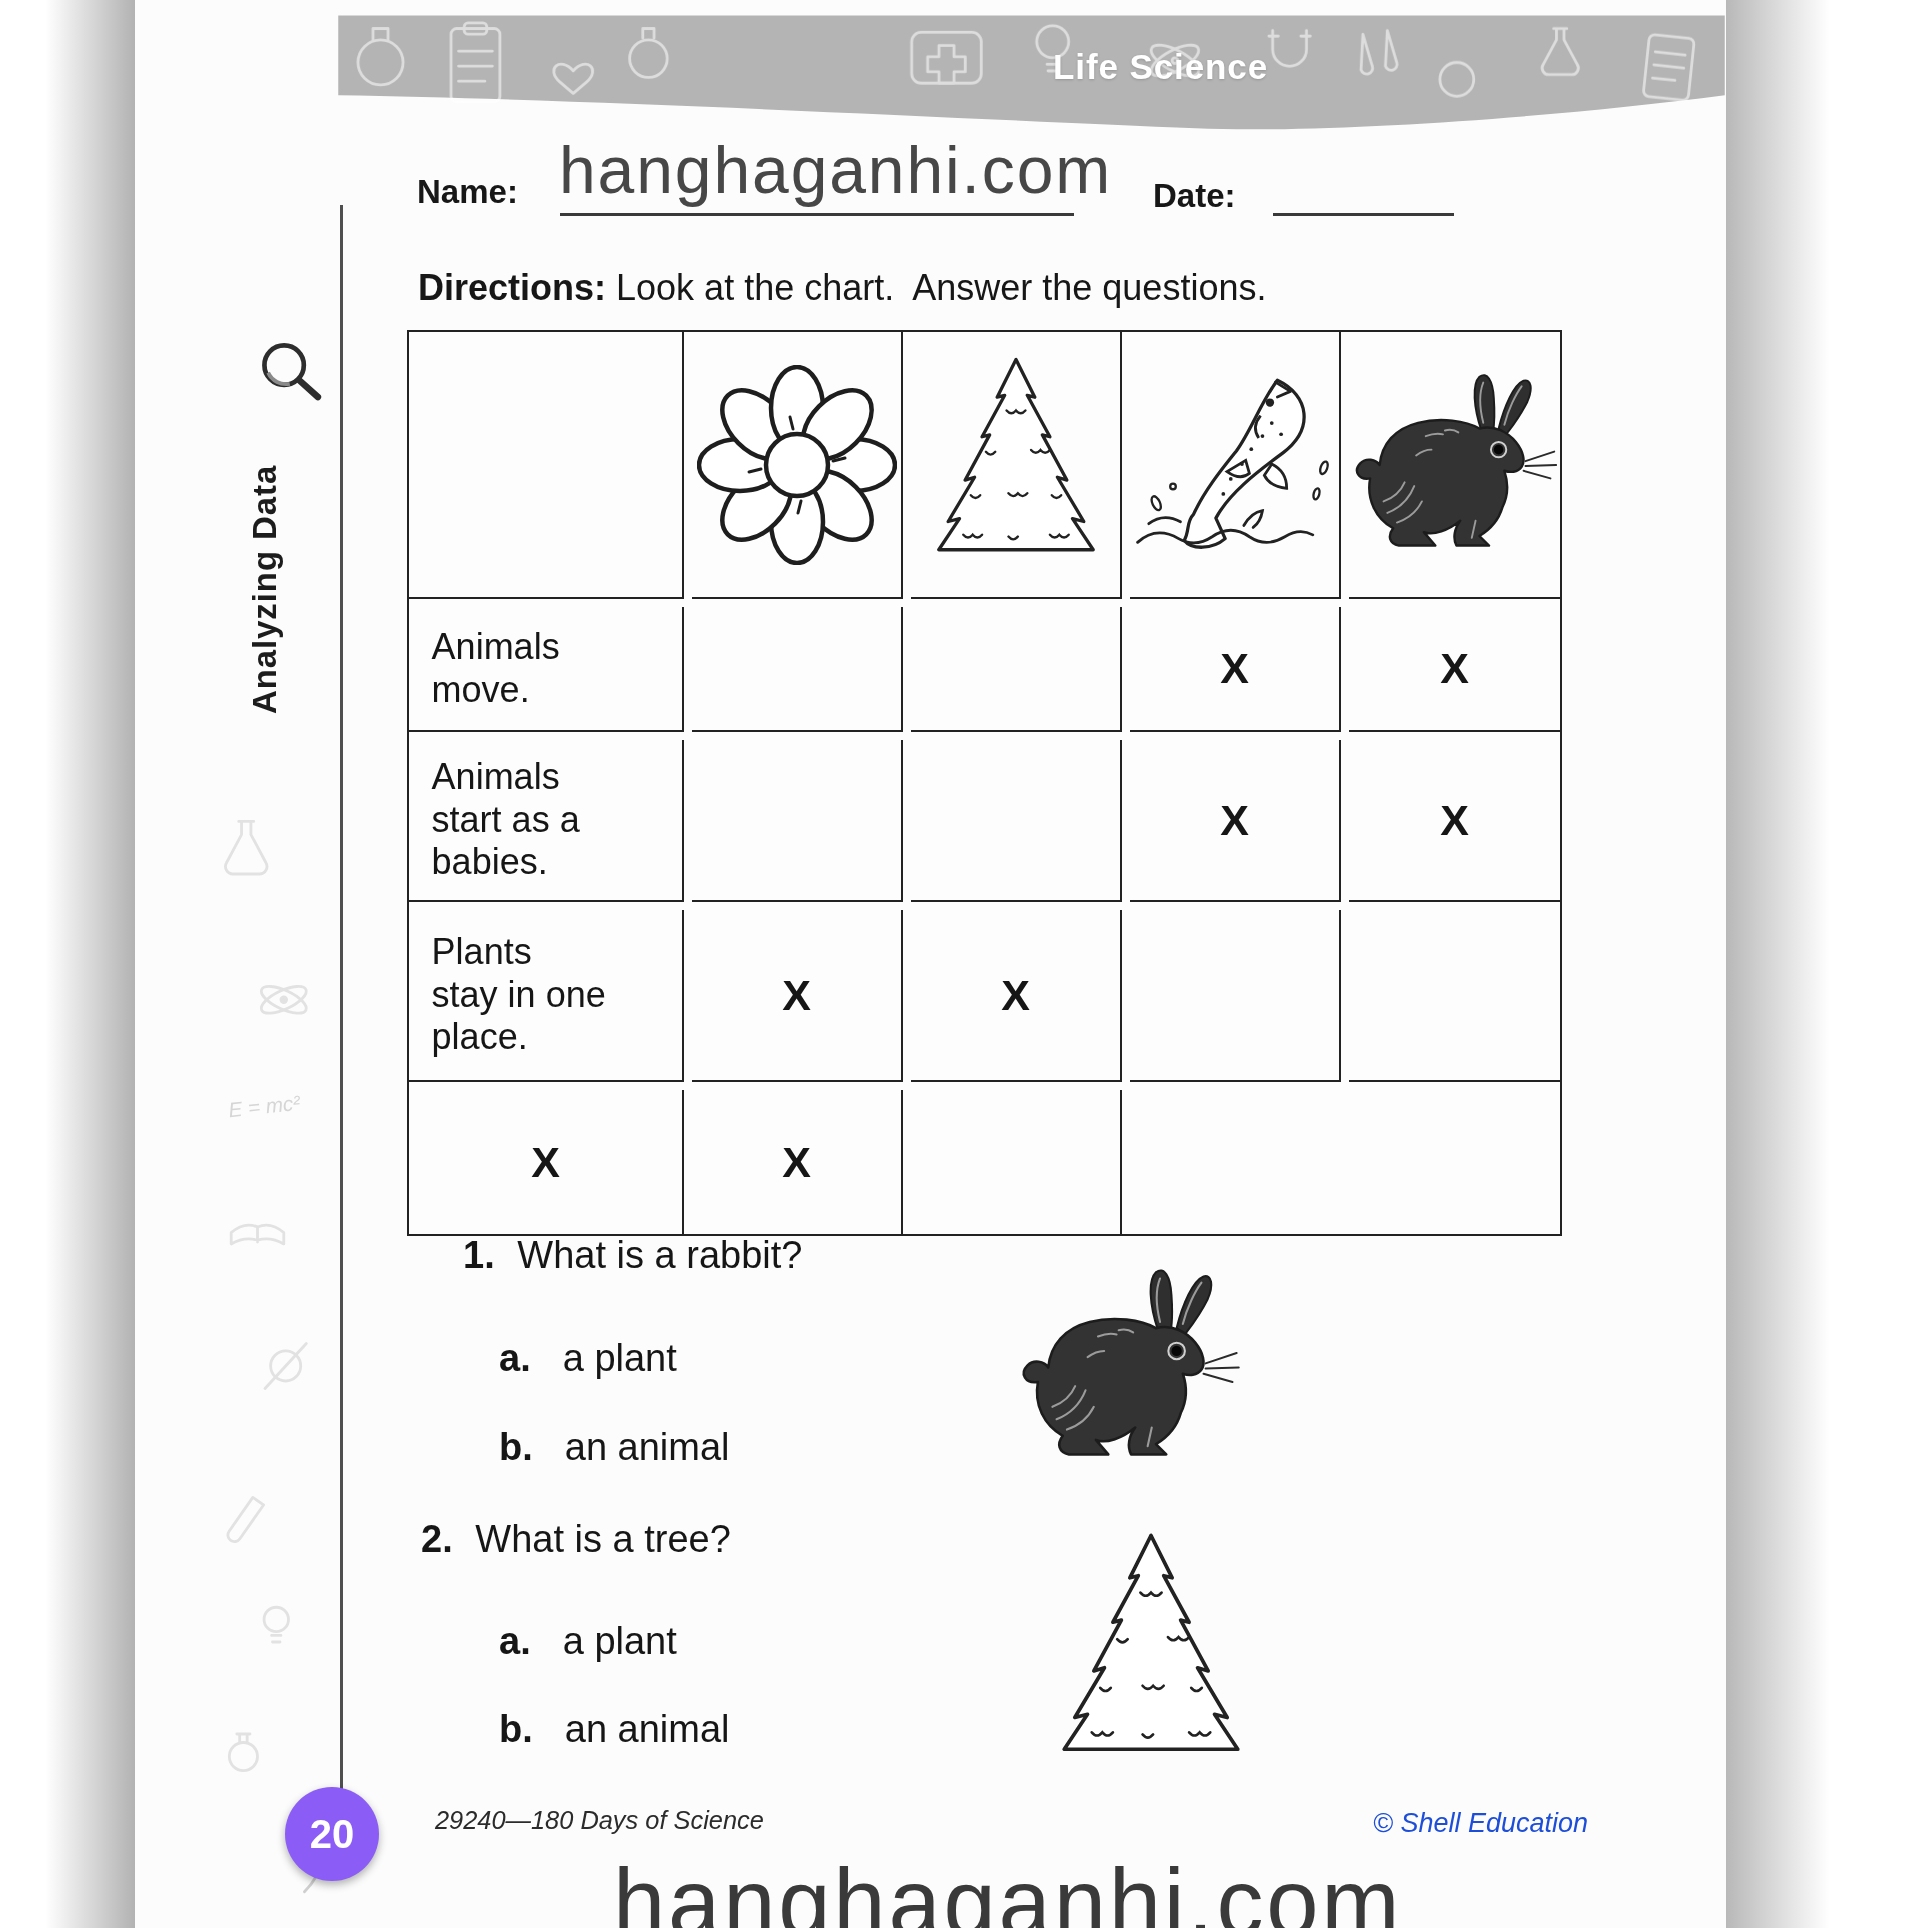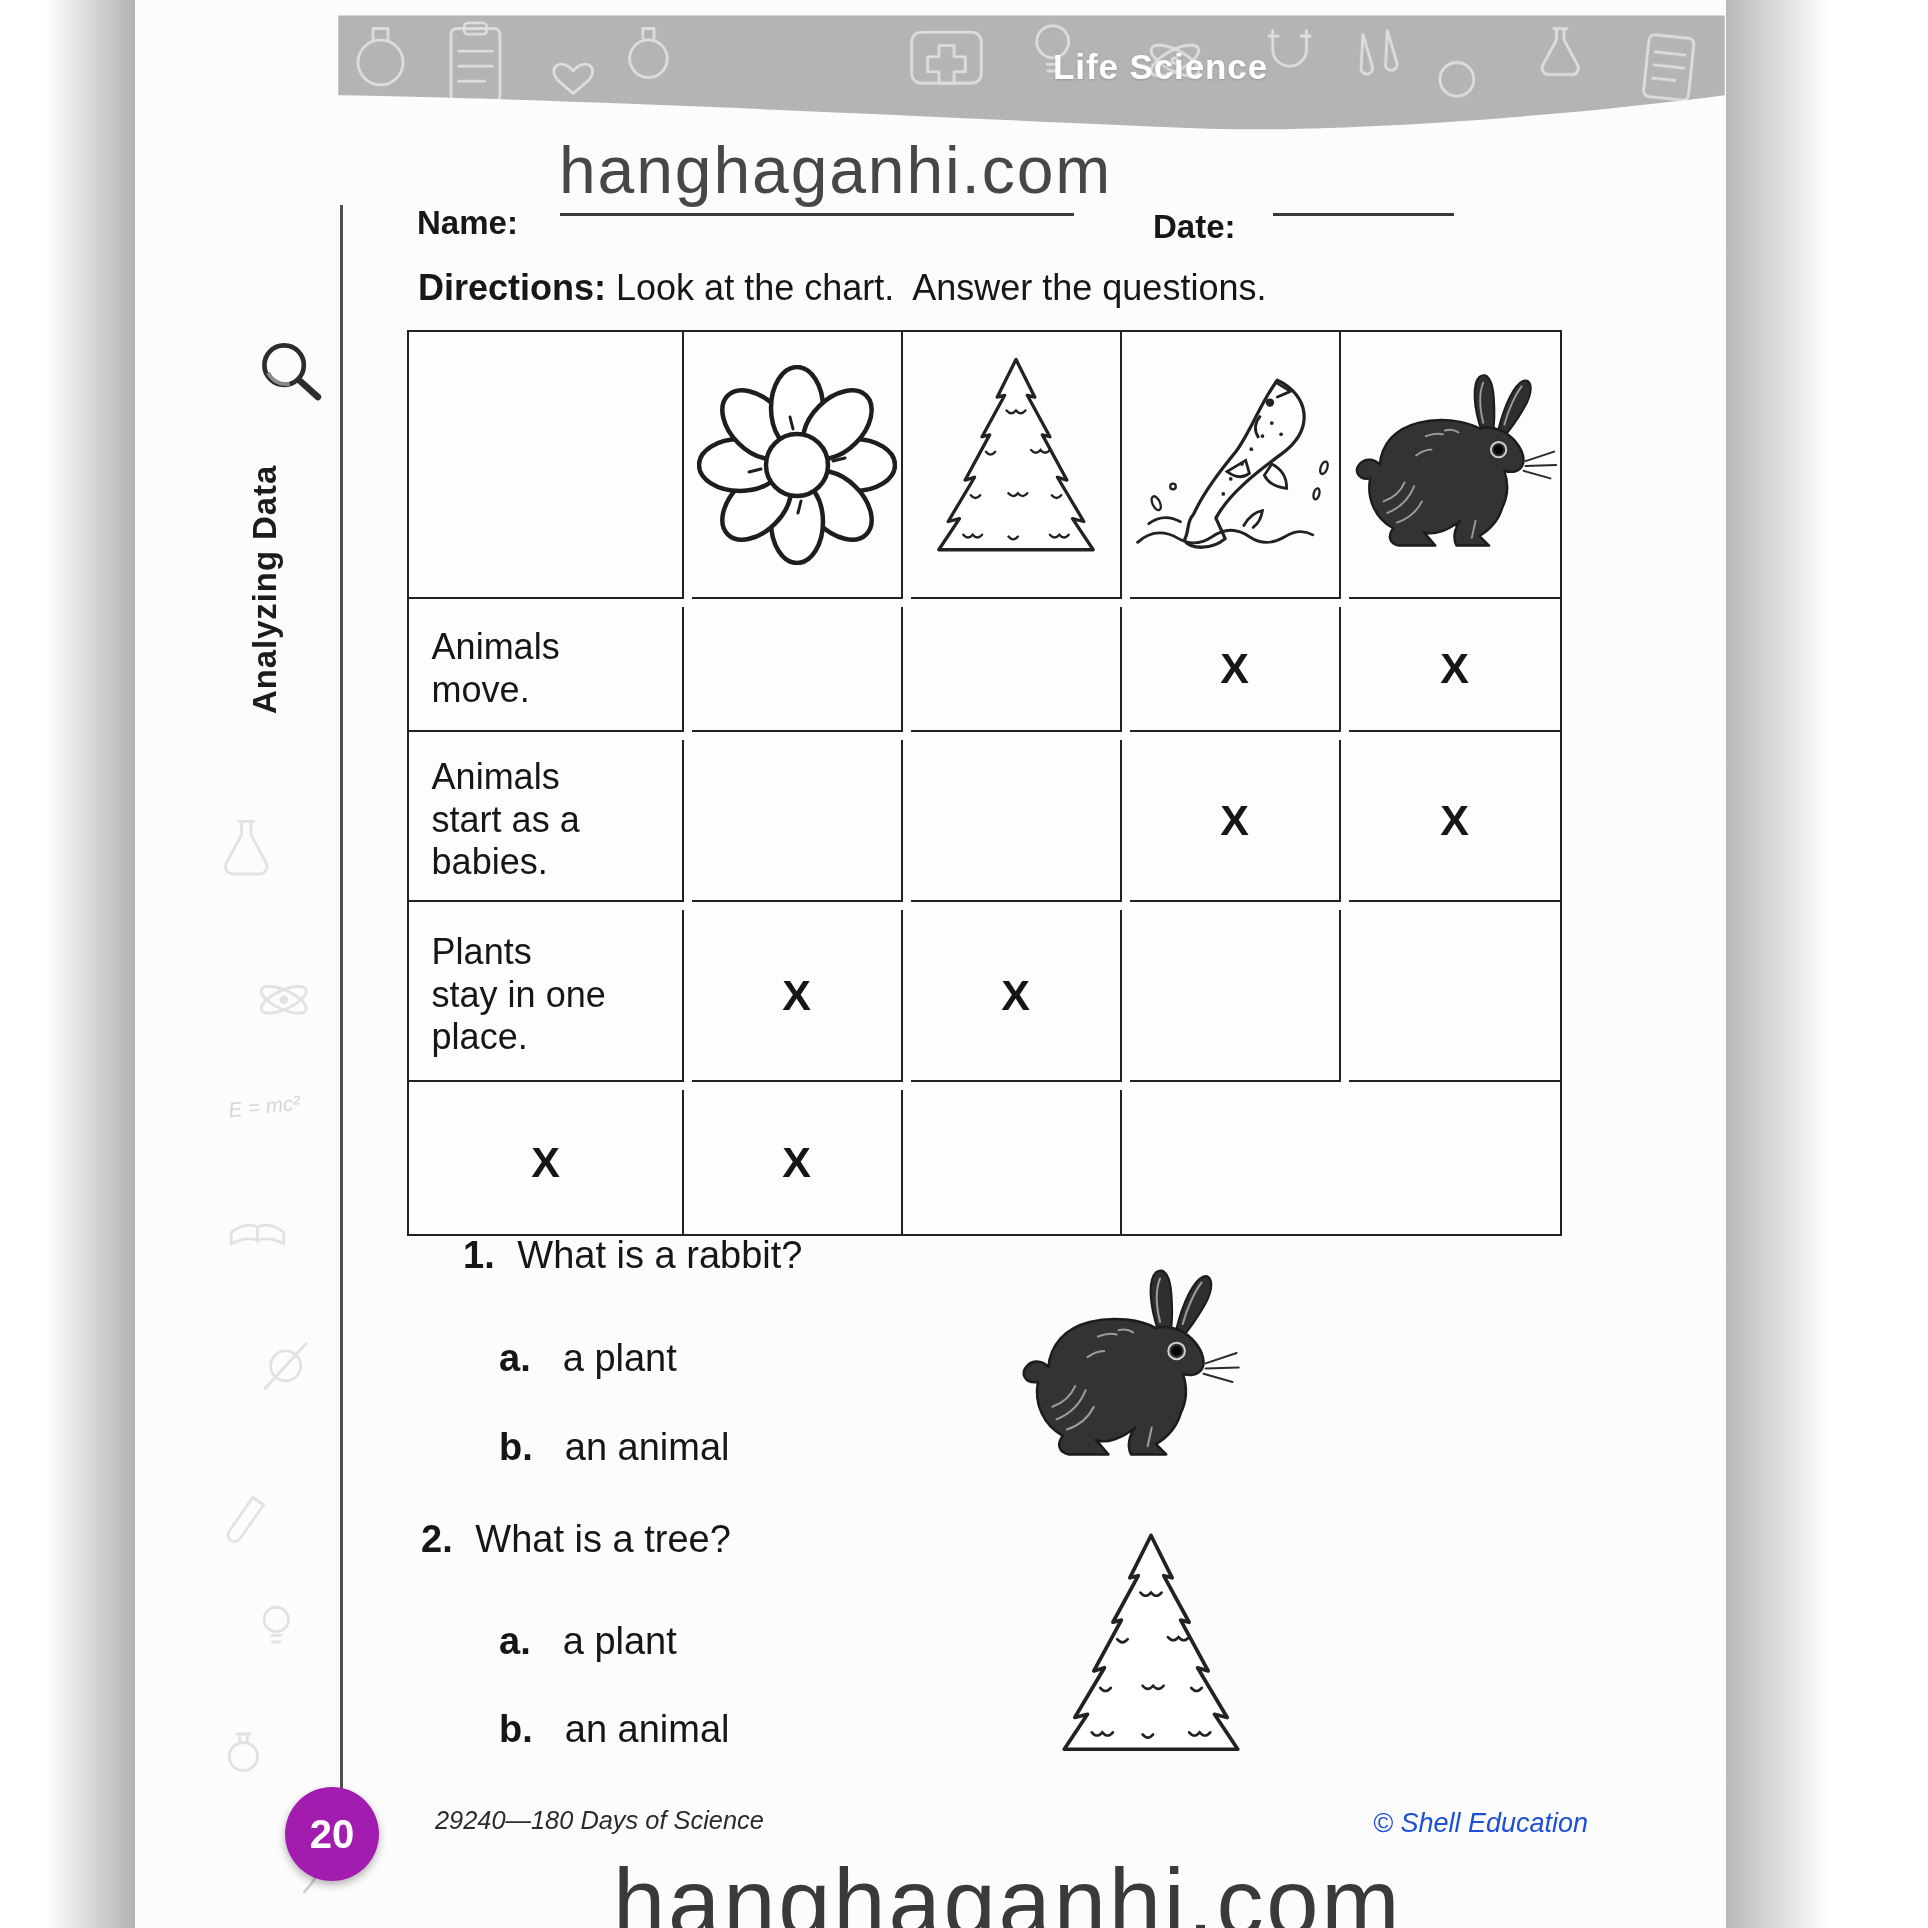--- a/index.html
+++ b/index.html
@@ -30,21 +30,21 @@
   .side-title{position:absolute;left:111px;top:431px;height:316px;width:58px;
     writing-mode:vertical-rl;transform:rotate(180deg);text-align:center;
     font-size:33px;font-weight:bold;color:#1c1c1c;letter-spacing:0.9px;}
   .side-doodles{position:absolute;left:38px;top:782px;width:169px;height:1121px;}
 
   
   .wm-top{position:absolute;left:424px;top:132px;font-size:66px;color:#474747;letter-spacing:1.9px;z-index:4;}
   .wm-bottom{position:absolute;left:478px;top:1849px;font-size:94px;color:#3a3a3a;letter-spacing:2.8px;z-index:4;}
 
   
-  .field-label{position:absolute;font-size:33px;font-weight:bold;color:#171717;margin-top:31px;}
+  .field-label{position:absolute;font-size:33px;font-weight:bold;color:#171717;}
   .name-label{left:282px;top:173px;}
   .date-label{left:1018px;top:177px;}
   .blank-line{position:absolute;height:2.8px;background:#3a3a3a;}
   .name-line{left:425px;top:213px;width:514px;}
   .date-line{left:1138px;top:213px;width:181px;}
 
   
   .directions{position:absolute;left:283px;top:267px;font-size:36px;color:#171717;}
   .dir-label{font-weight:bold;}
   .dir-body{white-space:pre-wrap;}
@@ -69,21 +69,21 @@
   .qnum{font-weight:bold;margin-right:22.6px;}
   .oletter{font-weight:bold;margin-right:32px;}
   .q1{left:286px;top:1234px;margin-left:42px;} .q1a{left:364px;top:1337px;} .q1b{left:364px;top:1426px;}
   .q2{left:286px;top:1518px;} .q2a{left:364px;top:1620px;} .q2b{left:364px;top:1708px;}
   .illus{position:absolute;}
   .rabbit-illus{left:880px;top:1264px;width:228px;height:207px;}
   .tree-illus{left:907px;top:1527px;width:218px;height:254px;}
 
   
   .page-badge{position:absolute;left:150px;top:1787px;width:94px;height:94px;border-radius:50%;
-    background:#a21caf;color:#fff;font-size:40px;font-weight:bold;display:flex;align-items:center;
+    background:#8b5cf6;color:#fff;font-size:40px;font-weight:bold;display:flex;align-items:center;
     justify-content:center;box-shadow:0 3.8px 8.5px rgba(0,0,0,0.3);z-index:2;}
   .footer-book{position:absolute;left:300px;top:1806px;font-size:25.4px;font-style:italic;color:#2b2b2b;}
   .footer-copy{position:absolute;left:1238px;top:1808px;font-size:27px;font-style:italic;color:#1d4ed8;}
 
   .defs-holder{position:absolute;width:0;height:0;overflow:hidden;}
 </style>
 </head>
 <body>
 
 <div class="canvas">

